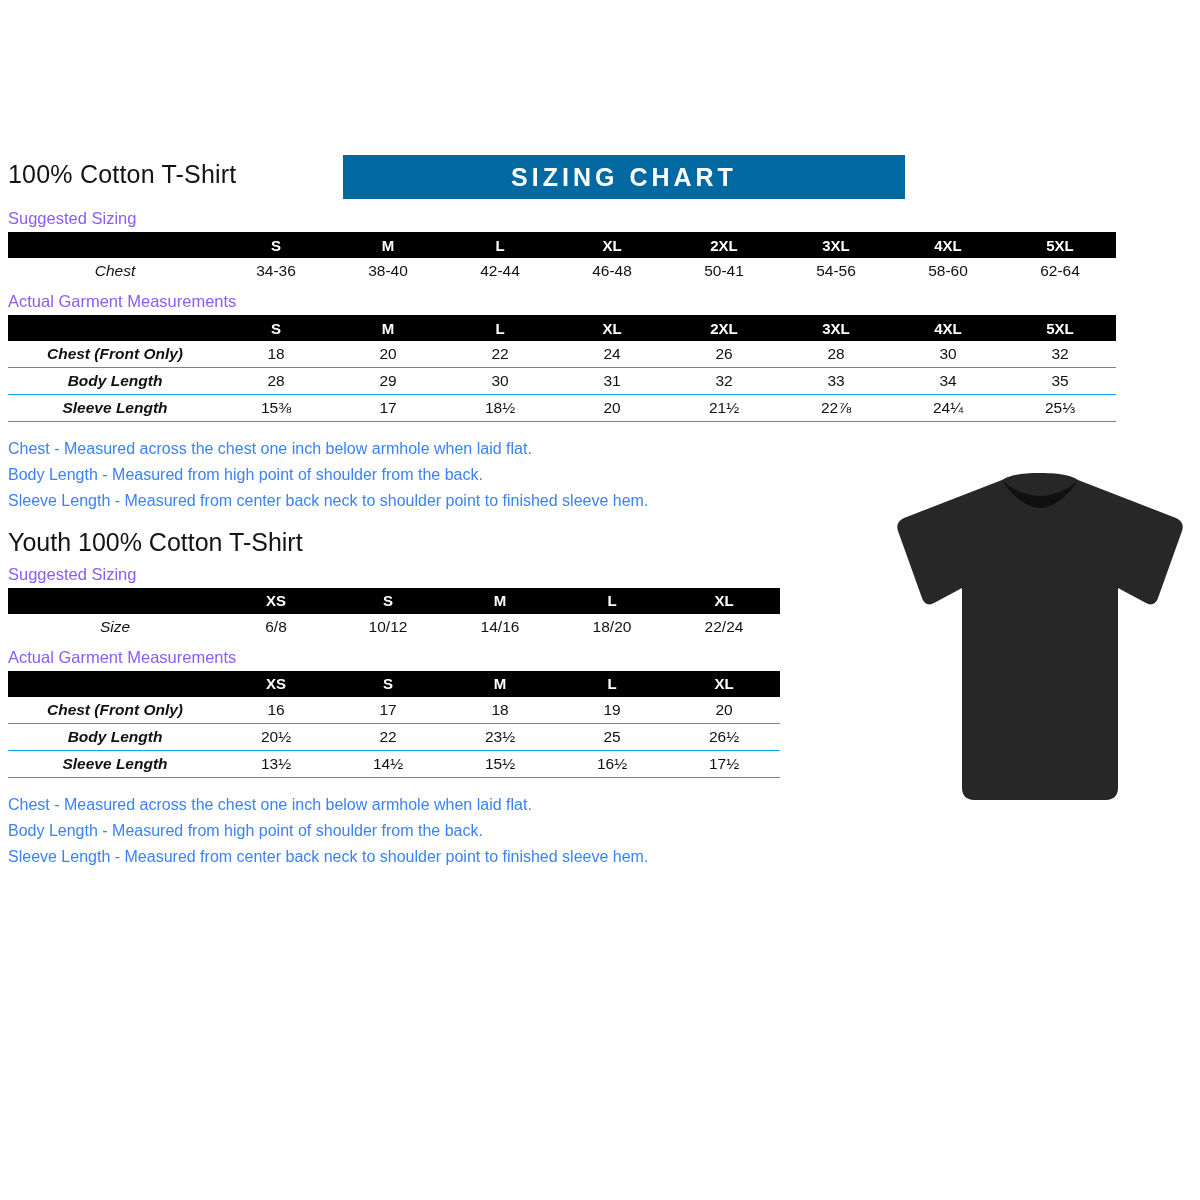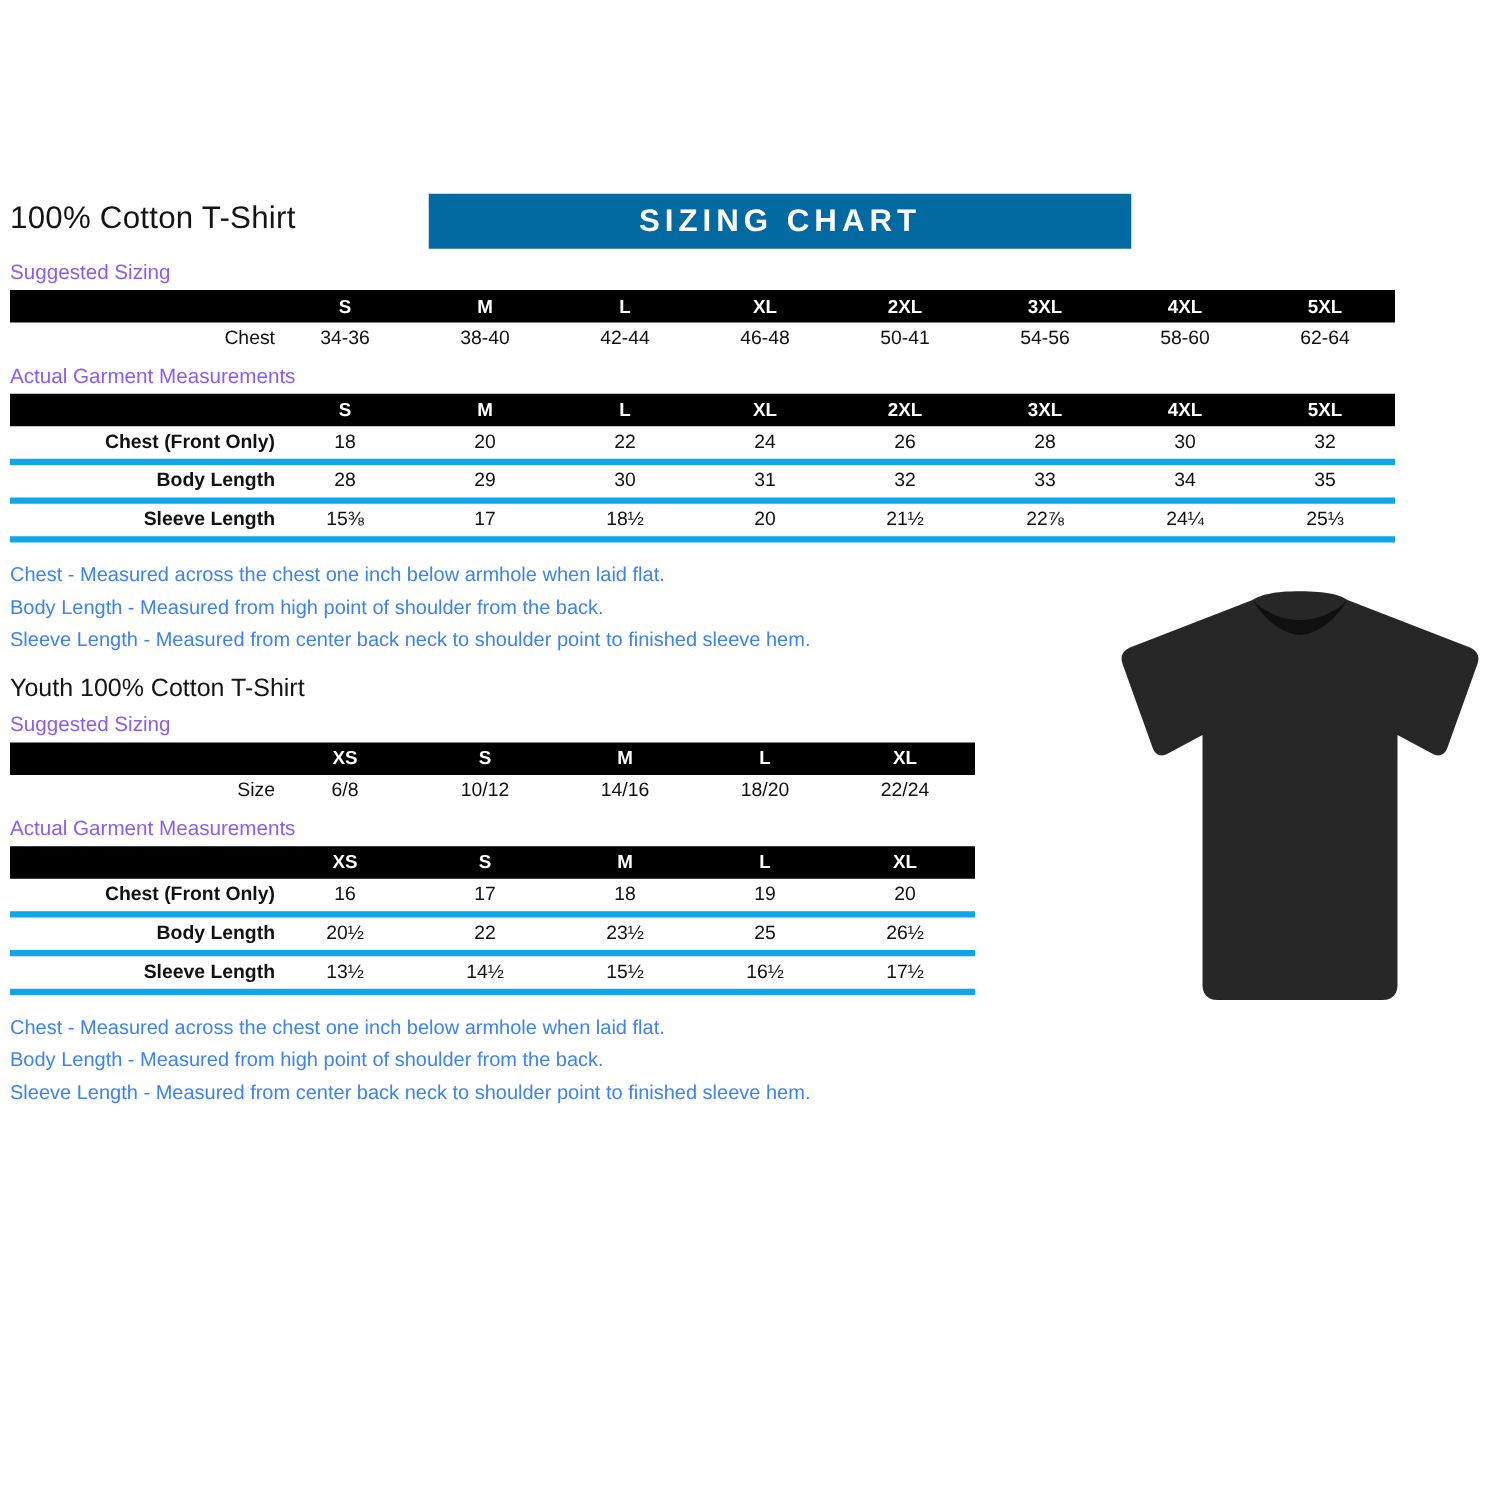--- a/index.html
+++ b/index.html
@@ -89,50 +89,51 @@
     text-align: left;
   }
   .data-row td {
     height: 26px;
     font-size: 15.5px;
     text-align: center;
     vertical-align: middle;
     color: #111111;
   }
   .data-row td.lab {
-    text-align: right;
+    text-align: center;
     font-weight: bold;
     padding-left: 2px;
     font-size: 15.5px;
+    font-style: italic;
   }
   .data-row.plain td.lab {
     font-weight: normal;
   }
   .rule td {
-    border-bottom: 5px solid #0ea5e9;
+    border-bottom: 1px solid #0ea5e9;
   }
 
   
   .col-lab  { width: 212px; }
   .col-a    { width: 112px; }
 
   
 
   
   .notes {
     margin-top: 14px;
   }
   .notes div {
     font-size: 16px;
     color: #3b82f6;
     line-height: 1.62;
   }
 
   .youth-title {
-    font-size: 20px;
+    font-size: 25px;
     color: #141414;
     margin-top: 14px;
     margin-bottom: 2px;
   }
 
   
   #shirt {
     position: absolute;
     left: 890px;
     top: 470px;

